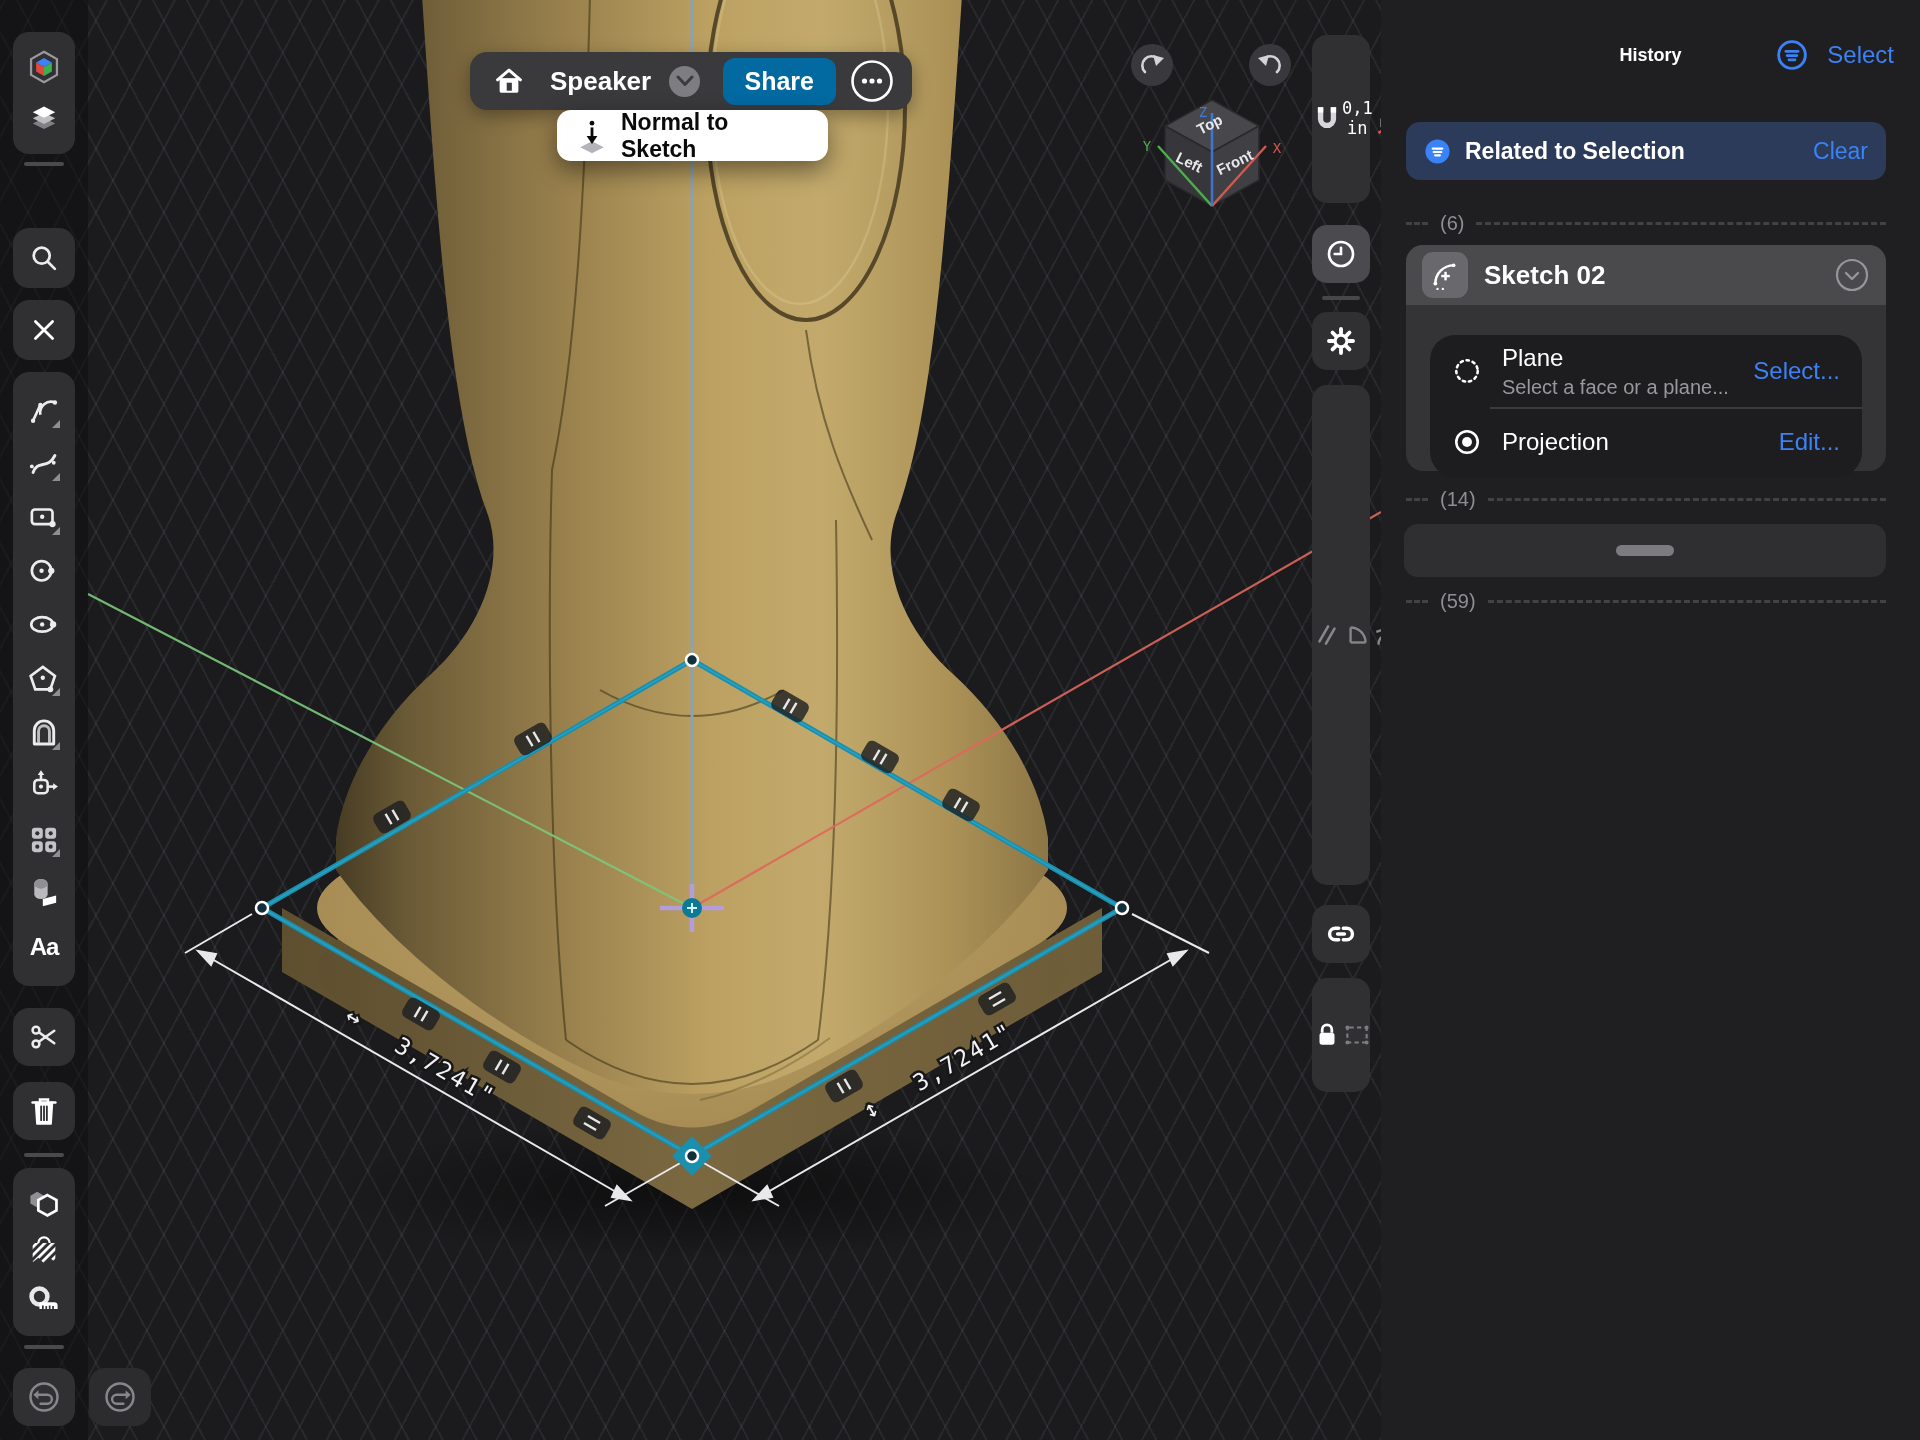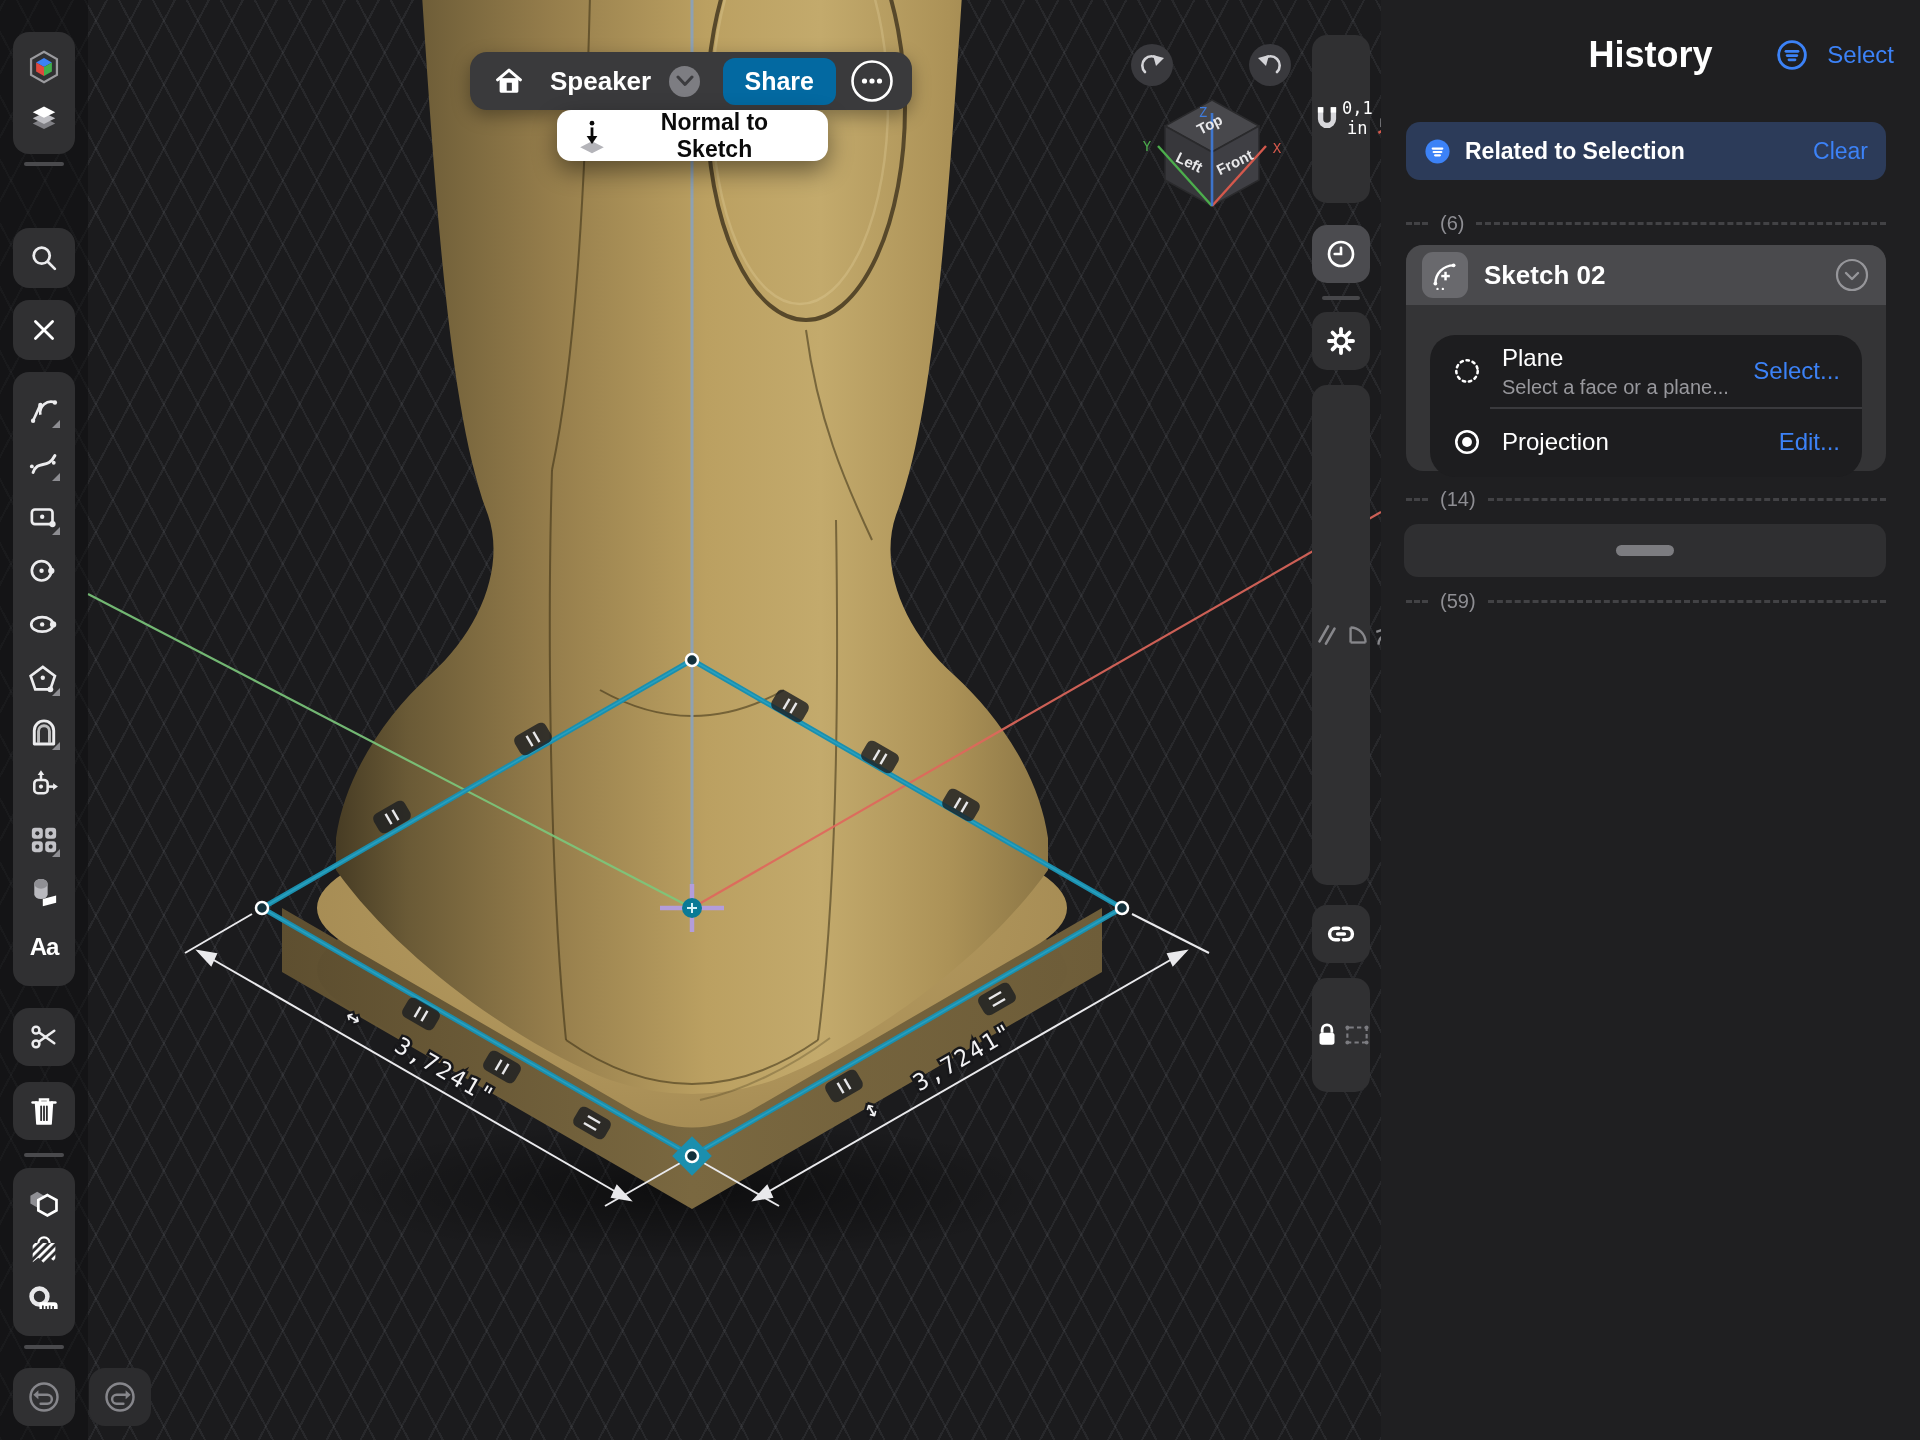--- a/index.html
+++ b/index.html
@@ -22,21 +22,21 @@
   .tt-title { color:#fff; font-size:26px; font-weight:600; margin-left:10px; }
   .chev-circle { width:31px; height:31px; border-radius:50%; background:#7d7d82; display:flex; align-items:center; justify-content:center; margin-left:4px; }
   .share-btn { margin-left:auto; background:#0369a1; color:#fff; border:none; border-radius:12px;
     font-size:25px; font-weight:600; padding:9px 22px; font-family:inherit; }
   .ellipsis-btn { width:44px; height:44px; background:transparent; border:none; display:flex; align-items:center; justify-content:center; }
 
   
   .hint-pill { position:absolute; left:557px; top:110px; width:271px; height:51px; background:#fff;
     border-radius:14px; display:flex; align-items:center; padding:0 20px; gap:14px;
     box-shadow:0 10px 24px rgba(0,0,0,.45); }
-  .hint-pill span { color:#0a0a0a; font-size:23px; font-weight:700;text-align:center; }
+  .hint-pill span { color:#0a0a0a; font-size:23px; font-weight:700; }
 
   
   .dock-strip { position:absolute; left:0; top:0; width:88px; height:1440px; background:rgba(14,14,16,.55); }
   .tile, .group { position:absolute; left:13px; width:62px; background:#303032; border-radius:16px;
     display:flex; align-items:center; justify-content:center; }
   .group { flex-direction:column; justify-content:space-around; }
   .dock-div { position:absolute; left:24px; width:40px; height:4px; border-radius:2px; background:#4a4a4d; }
   .aa { color:#fff; font-size:24px; font-weight:700; letter-spacing:-1px; }
   .subtri { position:absolute; right:6px; bottom:5px; width:0; height:0;
     border-left:8px solid transparent; border-bottom:8px solid #8d8d92; }
@@ -47,21 +47,21 @@
     display:flex; align-items:center; justify-content:center; }
   .rgroup { flex-direction:row; justify-content:space-around; }
   .rtile.active { background:#4b4b4f; }
   .units { color:#fff; font-family:"DejaVu Sans Mono", monospace; font-size:17px; line-height:1.15; text-align:center; }
   .rail-div { position:absolute; left:1322px; width:38px; height:4px; border-radius:2px; background:#47474a; }
 
   
   .history { position:absolute; left:1381px; top:0; width:539px; height:1440px; background:#1f1f21; }
   .hist-header { position:relative; height:110px; }
   .hist-title { position:absolute; left:0; right:0; top:55px; transform:translateY(-50%);
-    text-align:center; color:#fff; font-size:36px; font-weight:700; }
+    text-align:center; color:#fff; font-size:18px; font-weight:700; }
   .hist-actions { position:absolute; right:26px; top:55px; transform:translateY(-50%);
     display:flex; align-items:center; gap:18px; }
   .hist-select { color:#3c82f7; font-size:24px; background:none; border:none; font-family:inherit; }
   .chip { position:absolute; left:25px; right:34px; top:122px; height:58px; background:#2c3b59;
     border-radius:14px; display:flex; align-items:center; padding:0 18px; gap:14px; }
   .chip-label { color:#fff; font-size:23px; font-weight:600; }
   .chip-clear { margin-left:auto; color:#3c82f7; font-size:23px; background:none; border:none; font-family:inherit; }
   .count-div { position:absolute; left:25px; right:34px; display:flex; align-items:center; gap:12px; }
   .count-div span { color:#8e8e93; font-size:20px; }
   .count-div i { flex:1; border-top:3px dashed #424245; height:0; }

